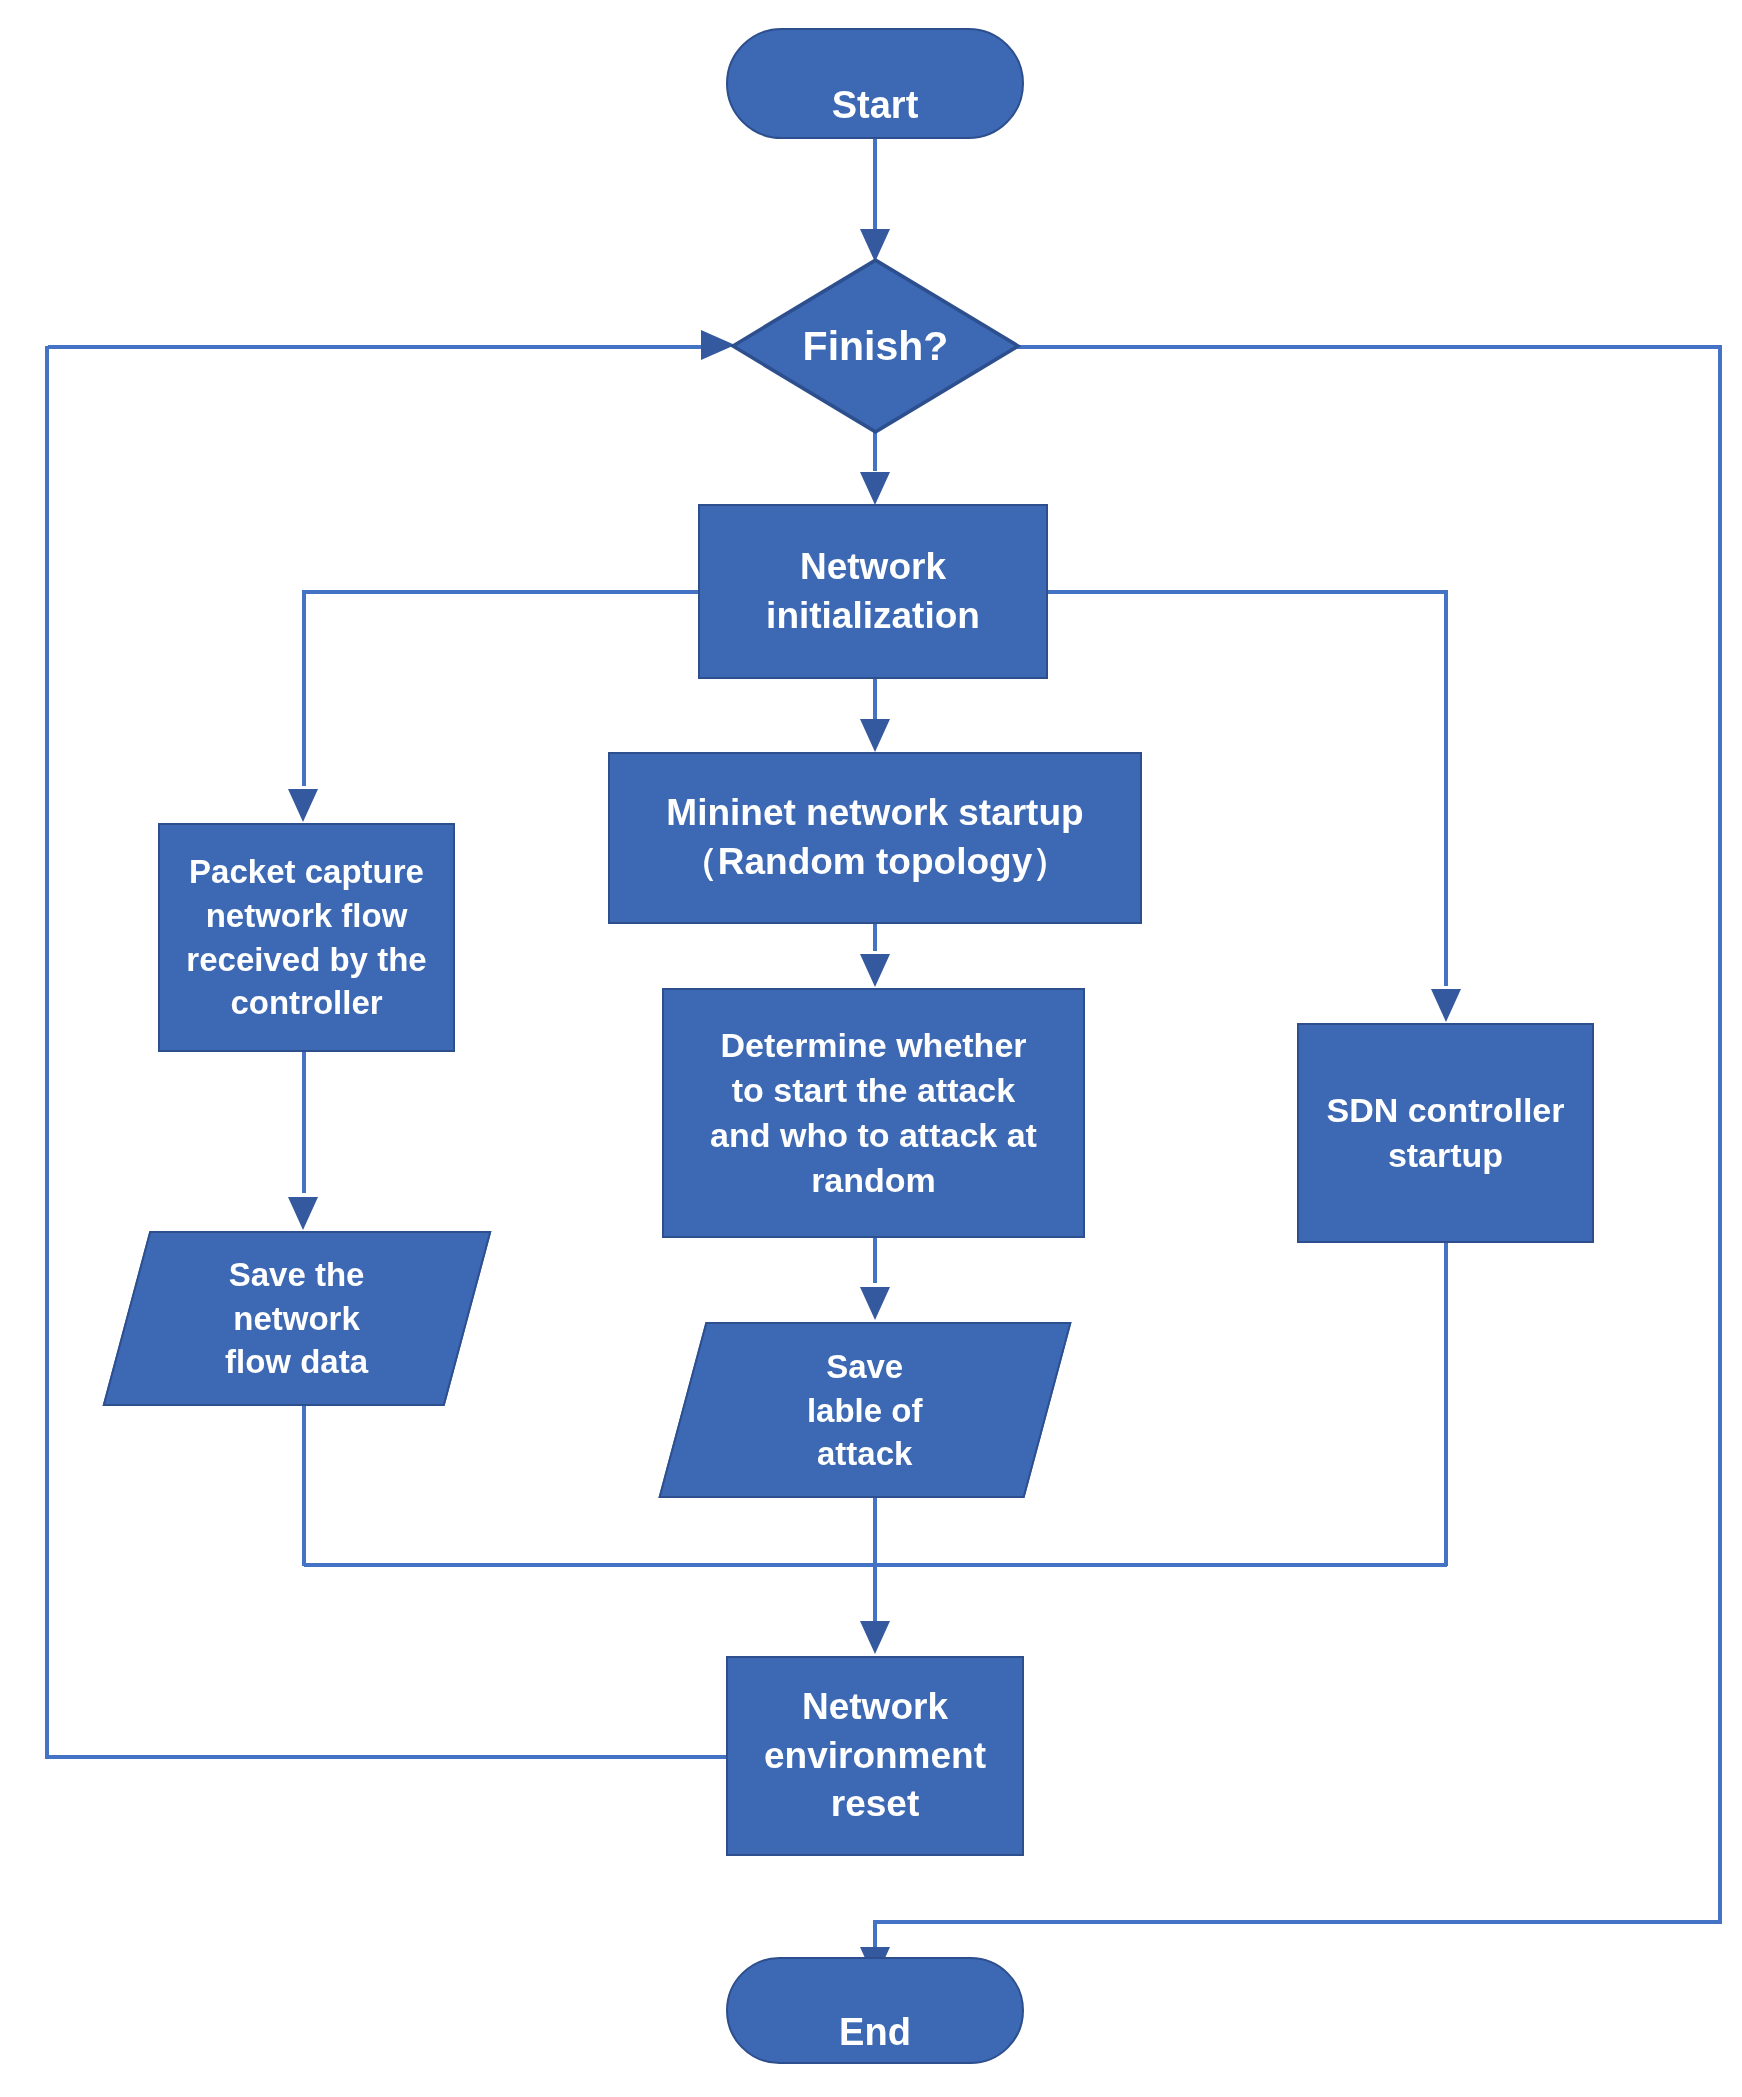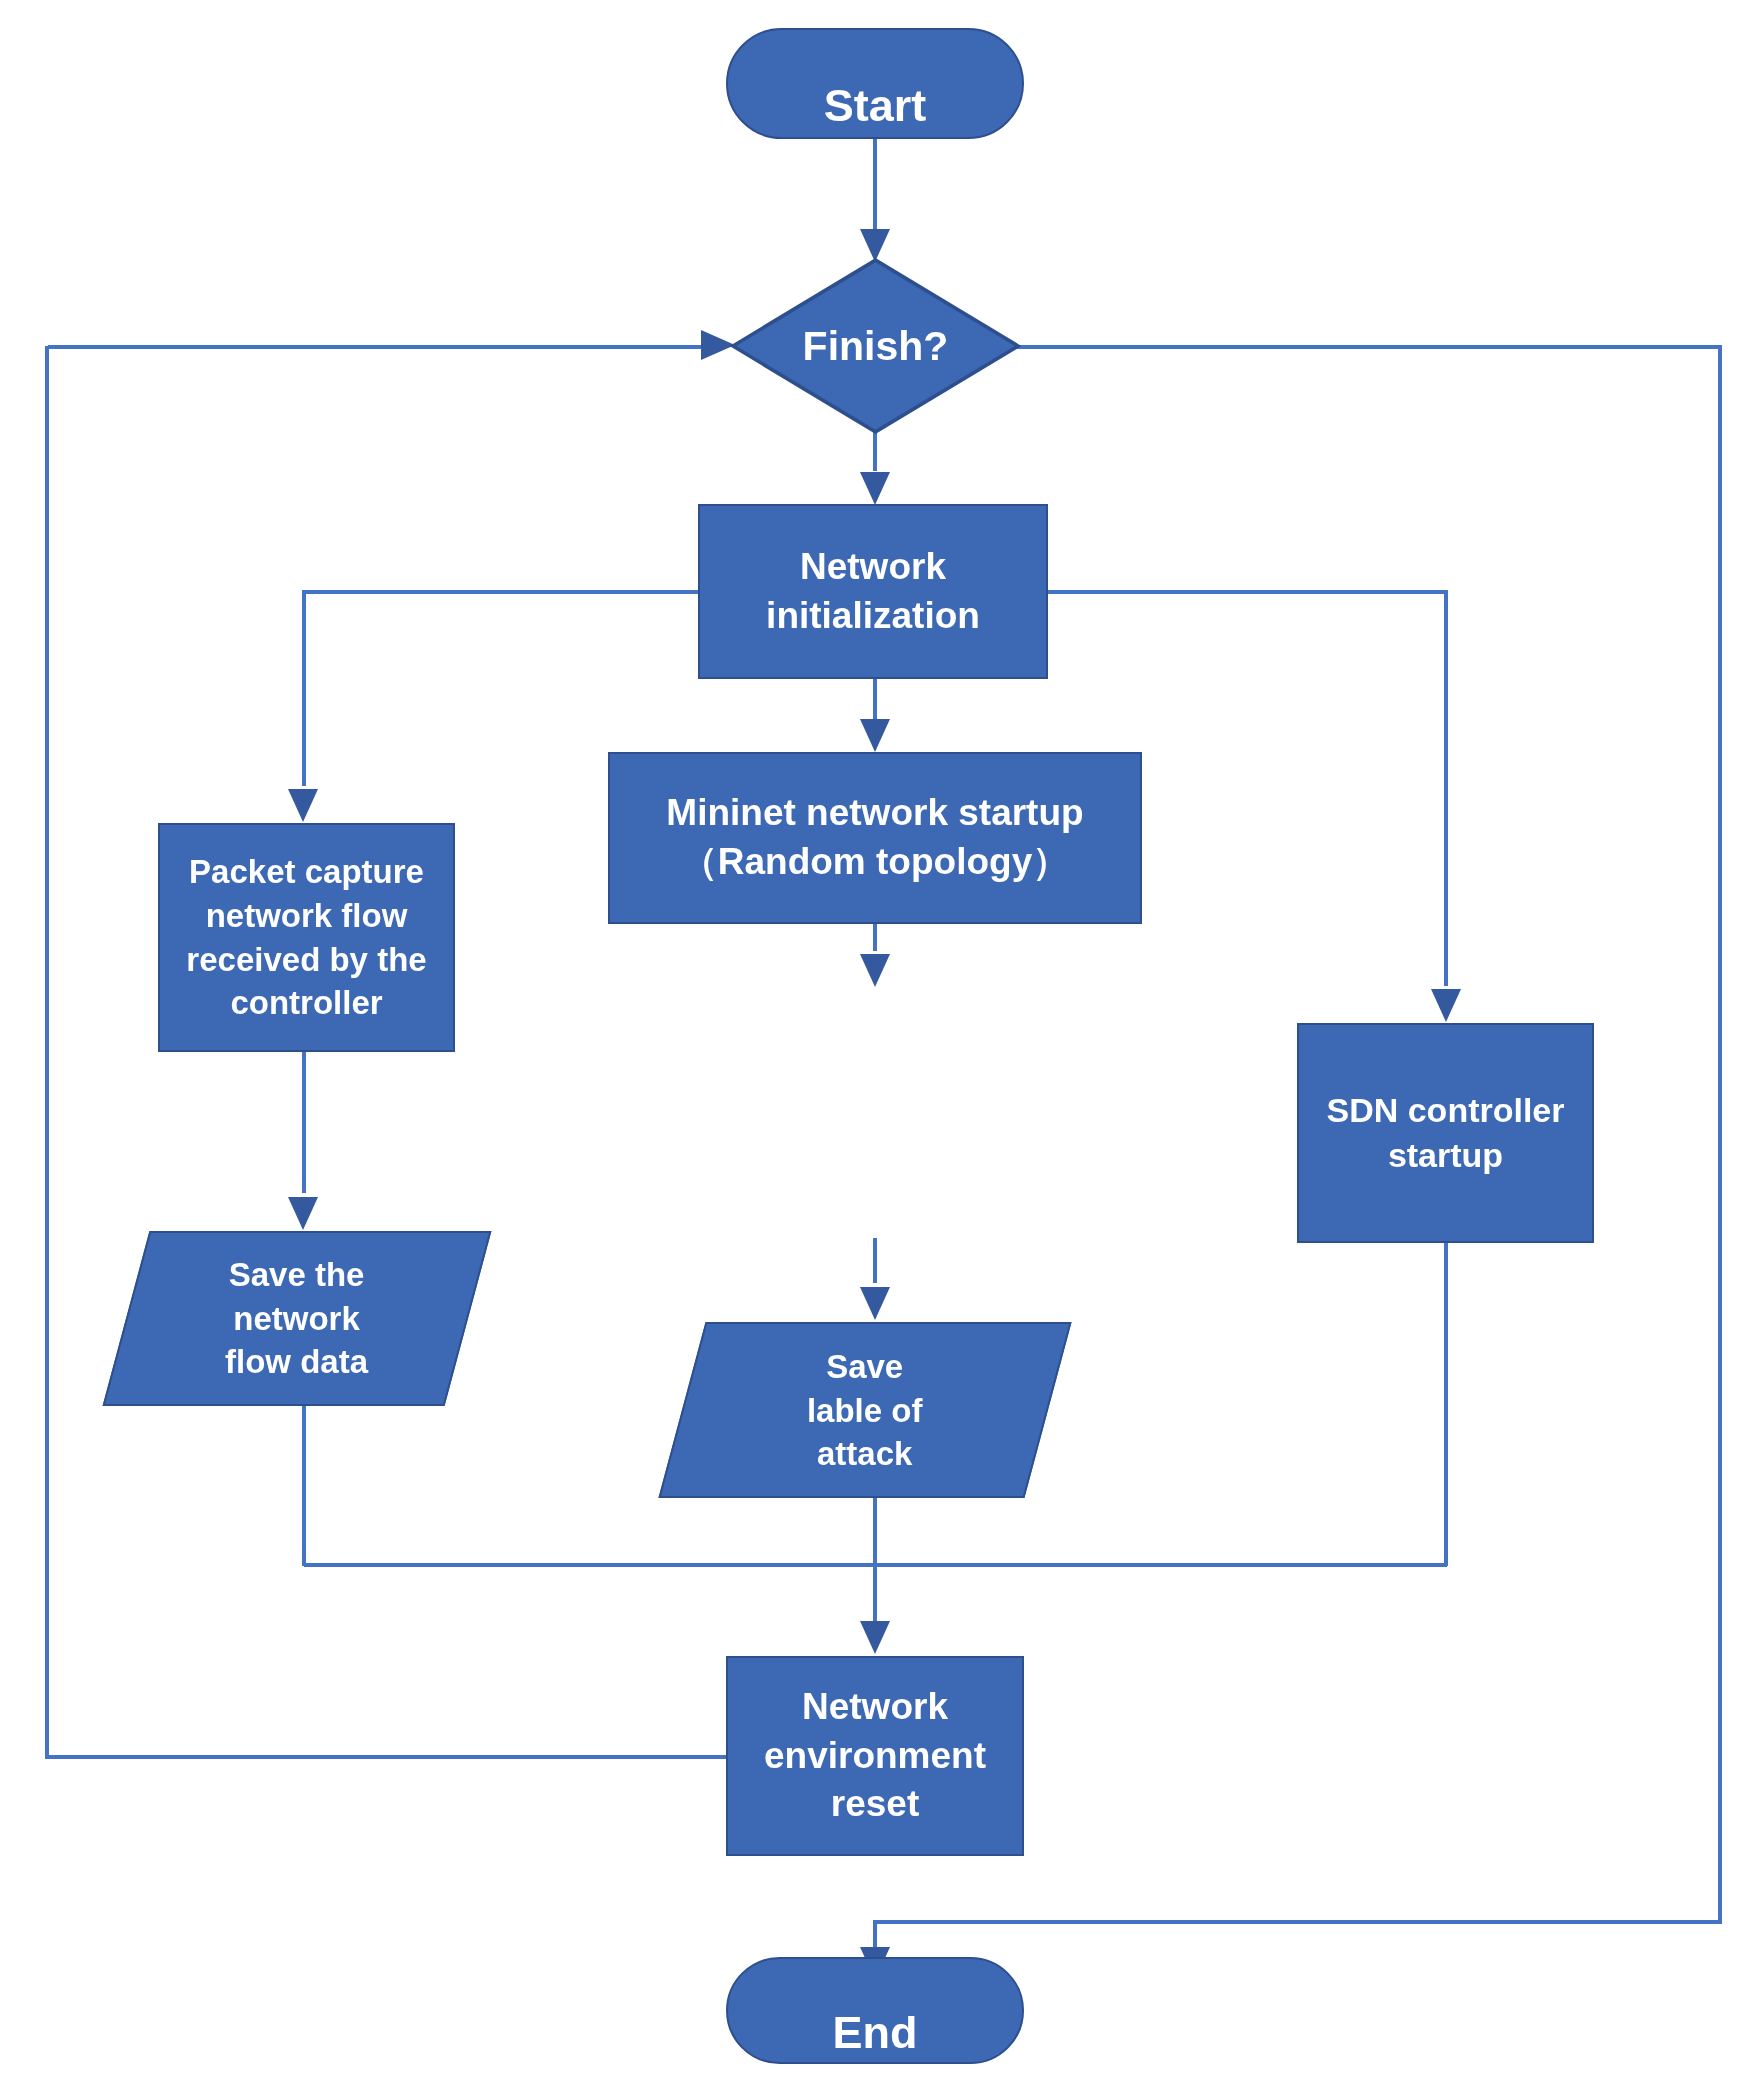--- a/index.html
+++ b/index.html
@@ -31,21 +31,21 @@
   .node{position:absolute;display:flex;align-items:center;justify-content:center;
         box-sizing:border-box;background:var(--fill);border:2.8px solid var(--border);}
   .rect{}
   .stadium{border-radius:710px;}
   .para{transform:skewX(-15deg);}
   .para .label{transform:skewX(15deg);}
   .diamond-wrap{position:absolute;display:flex;align-items:center;justify-content:center;}
   .diamond-wrap svg{position:absolute;left:0;top:0;width:100%;height:100%;}
   .label{position:relative;color:var(--text);font-weight:700;text-align:center;
          white-space:pre-line;line-height:1.32;z-index:2;}
-  .fs-term{font-size:45px;margin-top:44px;}
+  .fs-term{font-size:38px;margin-top:44px;}
   .fs-dec{font-size:41px;}
   .fs-lg{font-size:37px;}
   .fs-md{font-size:34px;}
   .fs-sm{font-size:33px;}
 </style>
 </head>
 <body>
 
 <div id="canvas">
 
@@ -116,20 +116,26 @@
 network flow
 received by the
 controller</span>
   </div>
 
   <div class="node rect" style="left:608px;top:752px;width:534px;height:172px">
     <span class="label fs-lg">Mininet network startup
 （Random topology）</span>
   </div>
 
+  <div class="node rect" style="left:662px;top:988px;width:423px;height:250px">
+    <span class="label fs-md">Determine whether
+to start the attack
+and who to attack at
+random</span>
+  </div>
 
   <div class="node rect" style="left:1297px;top:1023px;width:297px;height:220px">
     <span class="label fs-md">SDN controller
 startup</span>
   </div>
 
   <div class="node para" style="left:126px;top:1231px;width:342px;height:175px">
     <span class="label fs-sm">Save the
 network
 flow data</span>

